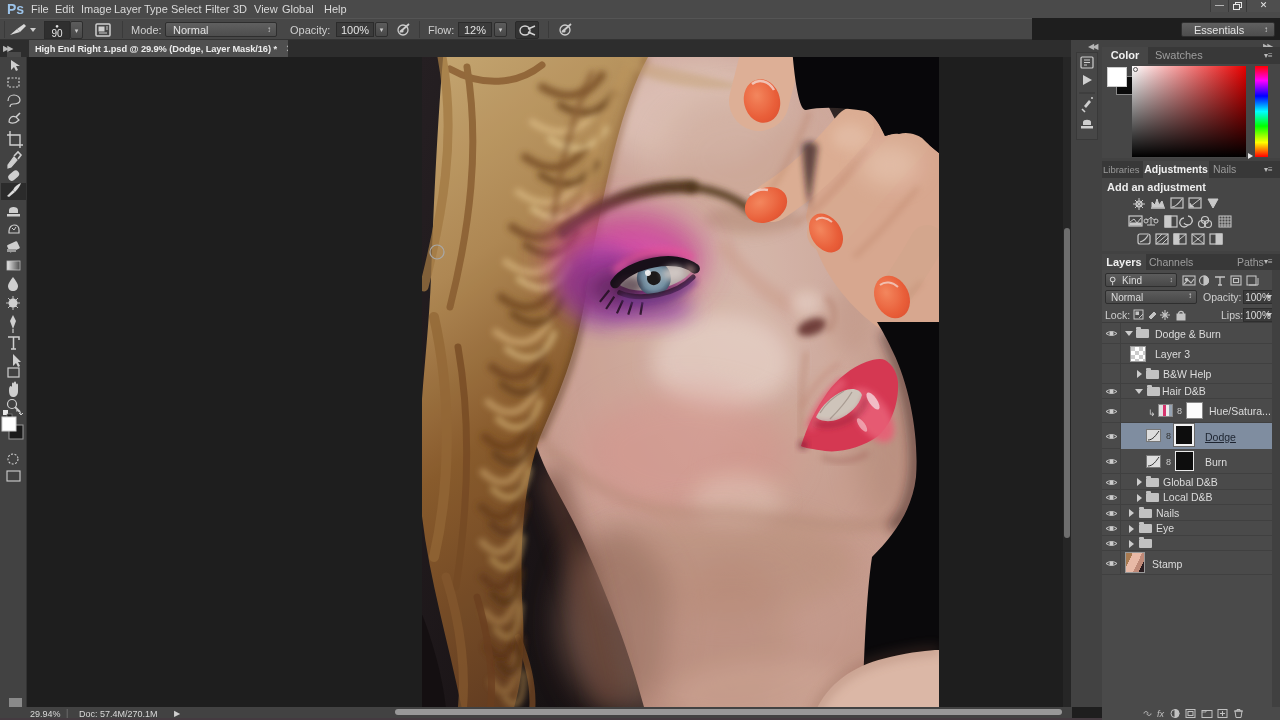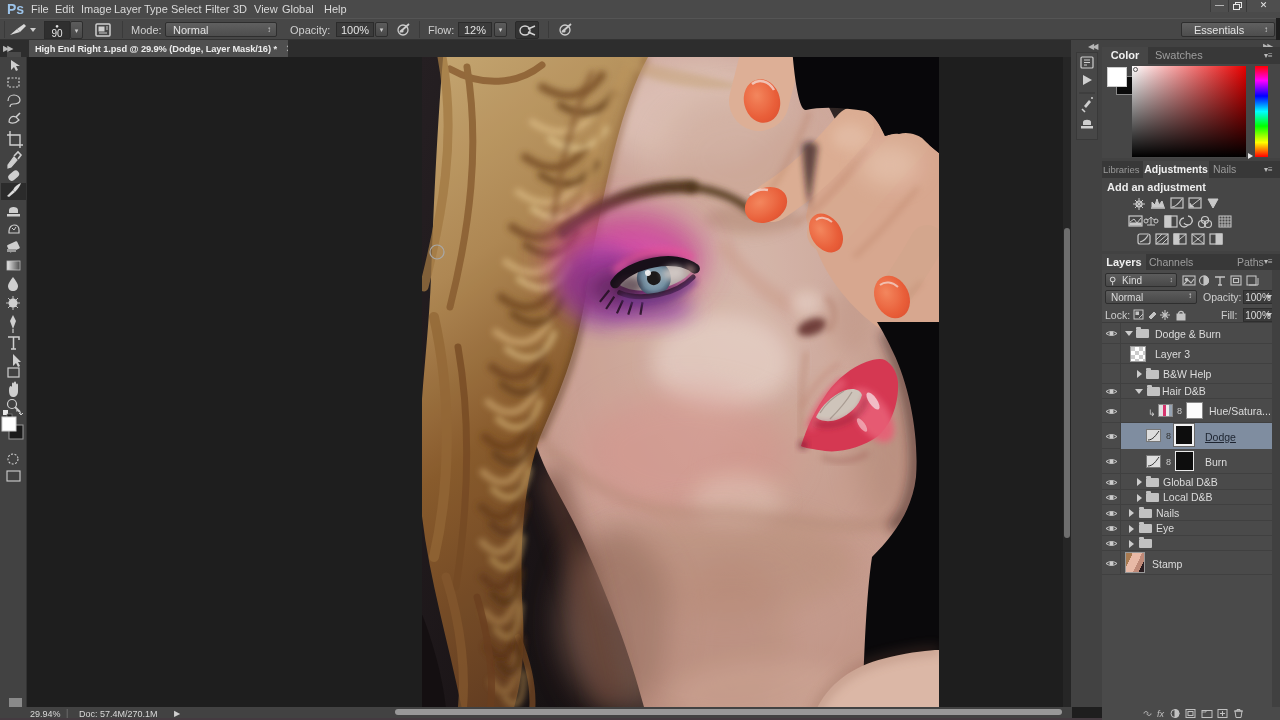--- a/index.html
+++ b/index.html
@@ -8,21 +8,21 @@
 #app { position:absolute; top:0; left:0; width:1280px; height:720px; }
 .abs { position:absolute; }
 
 #menubar { position:absolute; top:0; left:0; width:1280px; height:18px;
   background:#4a4a4a; color:#d6d6d6; font-size:11px; }
 #pslogo { position:absolute; left:7px; top:1px; color:#9cc3e9; font-size:14px; font-weight:bold; letter-spacing:0px;}
 .menuitem { position:absolute; top:3px; font-size:11px; color:#dadada; }
 .winbtn { position:absolute; top:0; width:18px; height:12px; background:#4e4e4e;
   border-left:1px solid #3a3a3a; color:#e8e8e8; font-size:9px; text-align:center; line-height:11px;}
 
-#optbar { position:absolute; top:18px; left:0; width:1276px; height:22px;
+#optbar { position:absolute; top:18px; left:0; width:1032px; height:22px;
   background:#474747; border-top:1px solid #555; border-bottom:1px solid #333;
   color:#d6d6d6; font-size:11px;padding-left:8px; }
 .optlabel { position:absolute; top:5px; color:#cfcfcf; }
 .optbox { position:absolute; top:3px; height:15px; background:#3b3b3b;
   border:1px solid #2b2b2b; color:#e3e3e3; font-size:11px; text-align:center; }
 .dropbox { position:absolute; top:3px; height:15px;
   background:linear-gradient(#606060,#4d4d4d); border:1px solid #2e2e2e;
   border-radius:2px; color:#e3e3e3; font-size:11px; }
 .droparrow { position:absolute; top:3px; width:13px; height:15px;
   background:linear-gradient(#5c5c5c,#484848); border:1px solid #2e2e2e;
@@ -360,21 +360,21 @@
  <g stroke="#c4c4c4" fill="none" stroke-width="1">
   <rect x="1" y="1" width="9" height="9"></rect>
         <rect x="3" y="3" width="2.5" height="2.5" fill="#c4c4c4"></rect>
         <path d="M6 9 L10 5"></path>
   <path d="M16 8 L21 3 L23 5 L18 10 Z" fill="#c4c4c4"></path>
   <path d="M32 1 L32 11 M27 6 L37 6 M29 3 L35 9 M29 9 L35 3" stroke-width="1.1"></path>
   <rect x="44" y="5" width="8" height="6" fill="#c4c4c4"></rect>
         <path d="M45.5 5 C45.5 1.5 50.5 1.5 50.5 5" stroke-width="1.2"></path>
  </g>
 </svg>
-<div class="abs" style="left:1221px; top:309px; color:#cfcfcf; font-size:10.5px;">Fill:</div>
+<div class="abs" style="left:1221px; top:309px; color:#cfcfcf; font-size:10.5px;">Lips:</div>
 <div class="abs" style="left:1243px; top:308px; width:30px; height:14px; background:#3b3b3b; border:1px solid #2e2e2e; color:#ddd; font-size:10px; text-align:center; line-height:13px;">100%</div>
 <div class="abs" style="left:1266px; top:313px; width:0; height:0; border-left:3px solid transparent; border-right:3px solid transparent; border-top:4px solid #ccc;"></div>
 <div class="abs" style="left:1102px; top:322px; width:178px; height:1px; background:#3c3c3c;"></div>
 
 <div class="lrow" style="top:323px; height:21px;">
   <div class="eyecell"></div>
       <svg class="eyeicon" width="13" height="9" viewBox="0 0 13 9">
         <path d="M1 4.5 Q6.5 0.5 12 4.5 Q6.5 8.5 1 4.5 Z" fill="none" stroke="#cccccc"></path>
         <circle cx="6.5" cy="4.5" r="2" fill="#cccccc"></circle>
       </svg>

